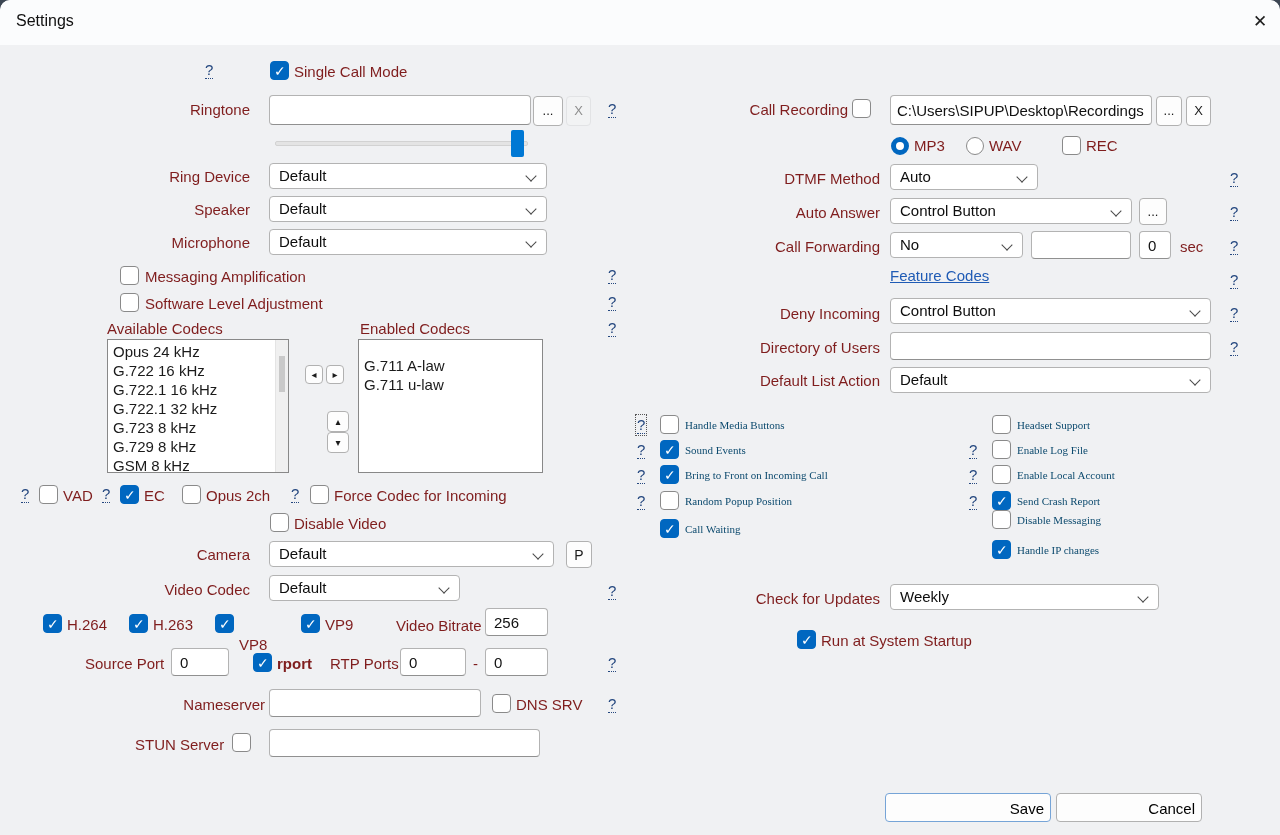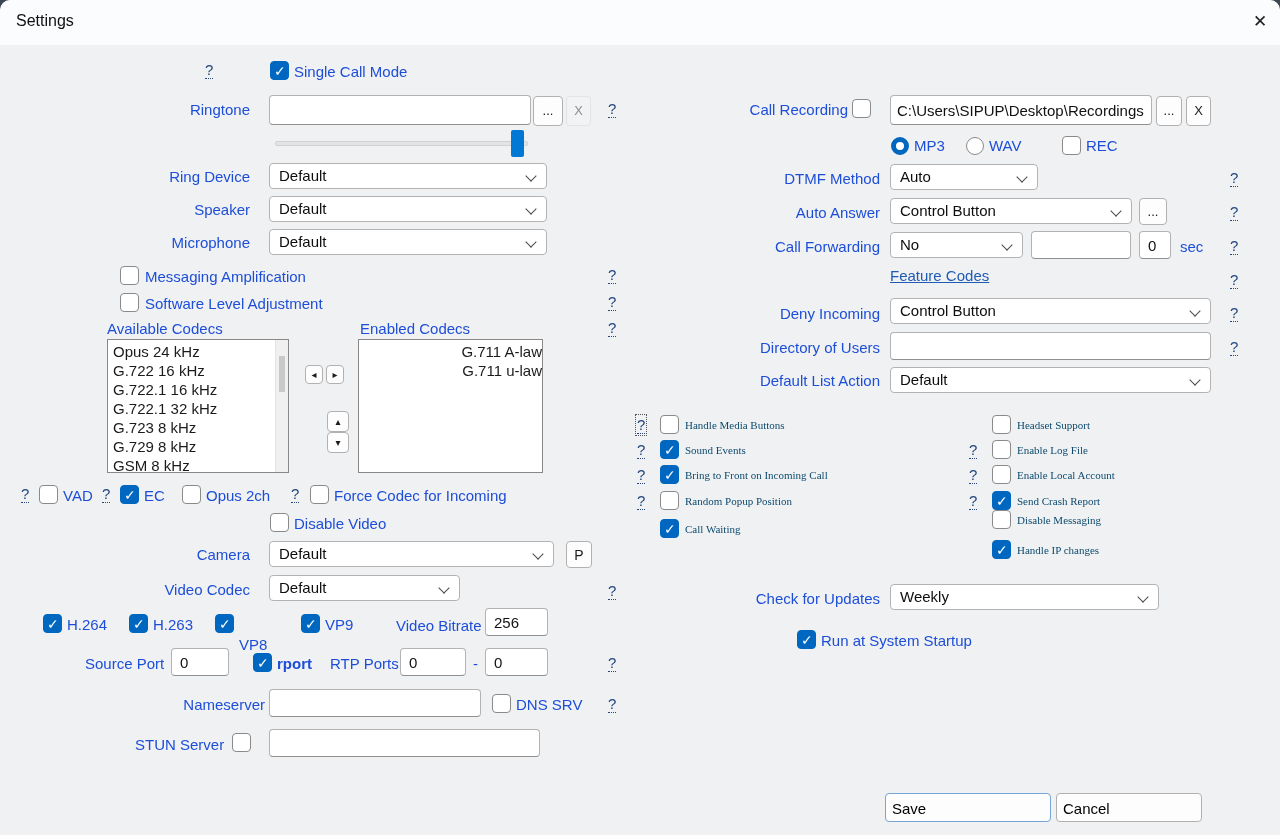--- a/index.html
+++ b/index.html
@@ -5,21 +5,21 @@
   html,body{margin:0;padding:0;background:#3c4653;}
   *{box-sizing:border-box;}
   .window{
     position:relative;width:1280px;height:835px;background:#f0f1f3;
     font-family:"Liberation Sans",sans-serif;color:#1b1b1b;overflow:hidden;
     border-radius:10px 10px 0 0;border-top:1px solid #2e3razor;
   }
   .titlebar{position:absolute;left:0;top:0;width:1280px;height:45px;background:#fbfcfd;border-radius:10px 10px 0 0;}
   .title{position:absolute;left:16px;top:12px;font-size:16px;color:#101010;}
   .close-x{position:absolute;left:1246px;top:8px;width:28px;height:28px;font-size:17px;font-weight:300;color:#202020;text-align:center;line-height:28px;cursor:default;}
-  .lab{position:absolute;font-size:15px;color:#1d4ed8;white-space:nowrap;}
+  .lab{position:absolute;font-size:15px;color:#7f1d1d;white-space:nowrap;}
   .lab.r{text-align:right;}
   .help{position:absolute;font-size:15px;color:#24477f;border-bottom:1px dotted #24477f;line-height:16px;height:17px;}
   .cb{position:absolute;width:19px;height:19px;border:1px solid #8a8a8a;border-radius:4px;background:#fff;}
   .cb.checked{background:#0067c0;border-color:#0067c0;}
   .cb.checked::after{content:"\2713";position:absolute;left:3px;top:1px;font-size:14px;line-height:16px;color:#fff;}
   .radio{position:absolute;width:18px;height:18px;border:1px solid #8a8a8a;border-radius:50%;background:#fff;}
   .radio.checked{border:5px solid #0067c0;}
   .tin{position:absolute;background:#fff;border:1px solid #b3b3b3;border-bottom-color:#909090;border-radius:4px;font-family:"Liberation Sans",sans-serif;font-size:15px;color:#111;padding:0 8px;height:28px;outline:none;}
   .combo{position:absolute;height:26px;background:#fff;border:1px solid #b3b3b3;border-radius:4px;font-size:15px;line-height:24px;padding:0 26px 0 9px;color:#0d0d0d;}
   .combo::after{content:"";position:absolute;right:11px;top:8px;width:7px;height:7px;border-left:1.5px solid #4a4a4a;border-bottom:1.5px solid #4a4a4a;transform:rotate(-45deg);}
@@ -34,21 +34,21 @@
   .link{position:absolute;font-size:15px;color:#1f5bb5;text-decoration:underline;white-space:nowrap;}
   .opt-col{position:absolute;}
   .opt-row{display:flex;align-items:center;height:19px;}
   .opt-help{width:17px;font-size:15px;line-height:16px;color:#24477f;flex:none;}
   .opt-help .q{border-bottom:1px dotted #24477f;}
   .opt-help .q.focus{outline:1px dotted #555;outline-offset:1px;}
   .opt-cb{position:relative;flex:none;width:19px;height:19px;margin-left:6px;border:1px solid #8a8a8a;border-radius:4px;background:#fff;}
   .opt-cb.checked{background:#0067c0;border-color:#0067c0;}
   .opt-cb.checked::after{content:"\2713";position:absolute;left:3px;top:1px;font-size:14px;line-height:16px;color:#fff;}
   .opt-label{margin-left:6px;font-size:11px;white-space:nowrap;color:#0c4a6e;font-family:Liberation Serif, serif;}
-  .footer-btn{position:absolute;height:29px;background:#fdfdfd;border-radius:4px;font-size:15px;text-align:left;line-height:27px;}
+  .footer-btn{position:absolute;height:29px;background:#fdfdfd;border-radius:4px;font-size:15px;text-align:right;line-height:27px;}
 </style>
 </head>
 <body>
 
 <div class="window">
   <div class="titlebar">
     <div class="title">Settings</div>
     <div class="close-x">✕</div>
   </div>
 
@@ -94,21 +94,21 @@
         <div class="codec-item">G.722.1 32 kHz</div>
         <div class="codec-item">G.723 8 kHz</div>
         <div class="codec-item">G.729 8 kHz</div>
         <div class="codec-item">GSM 8 kHz</div>
       </div>
     <div class="sb">
         <div class="sb-thumb"></div>
       </div>
   </div>
   <div class="list" style="left:358px;top:339px;width:185px;height:134px;">
-    <div id="enab-list" style="padding-top:2px;text-align:right;">
+    <div id="enab-list" style="padding-top:16px;">
         <div class="codec-item">G.711 A-law</div>
         <div class="codec-item">G.711 u-law</div>
       </div>
   </div>
 
   <button class="btn" style="left:305px;top:365px;width:18px;height:19px;font-size:10px;line-height:17px;">◂</button>
   <button class="btn" style="left:326px;top:365px;width:18px;height:19px;font-size:10px;line-height:17px;">▸</button>
   <button class="btn" style="left:327px;top:411px;width:22px;height:21px;font-size:10px;line-height:19px;">▴</button>
   <button class="btn" style="left:327px;top:432px;width:22px;height:21px;font-size:10px;line-height:19px;">▾</button>
 

